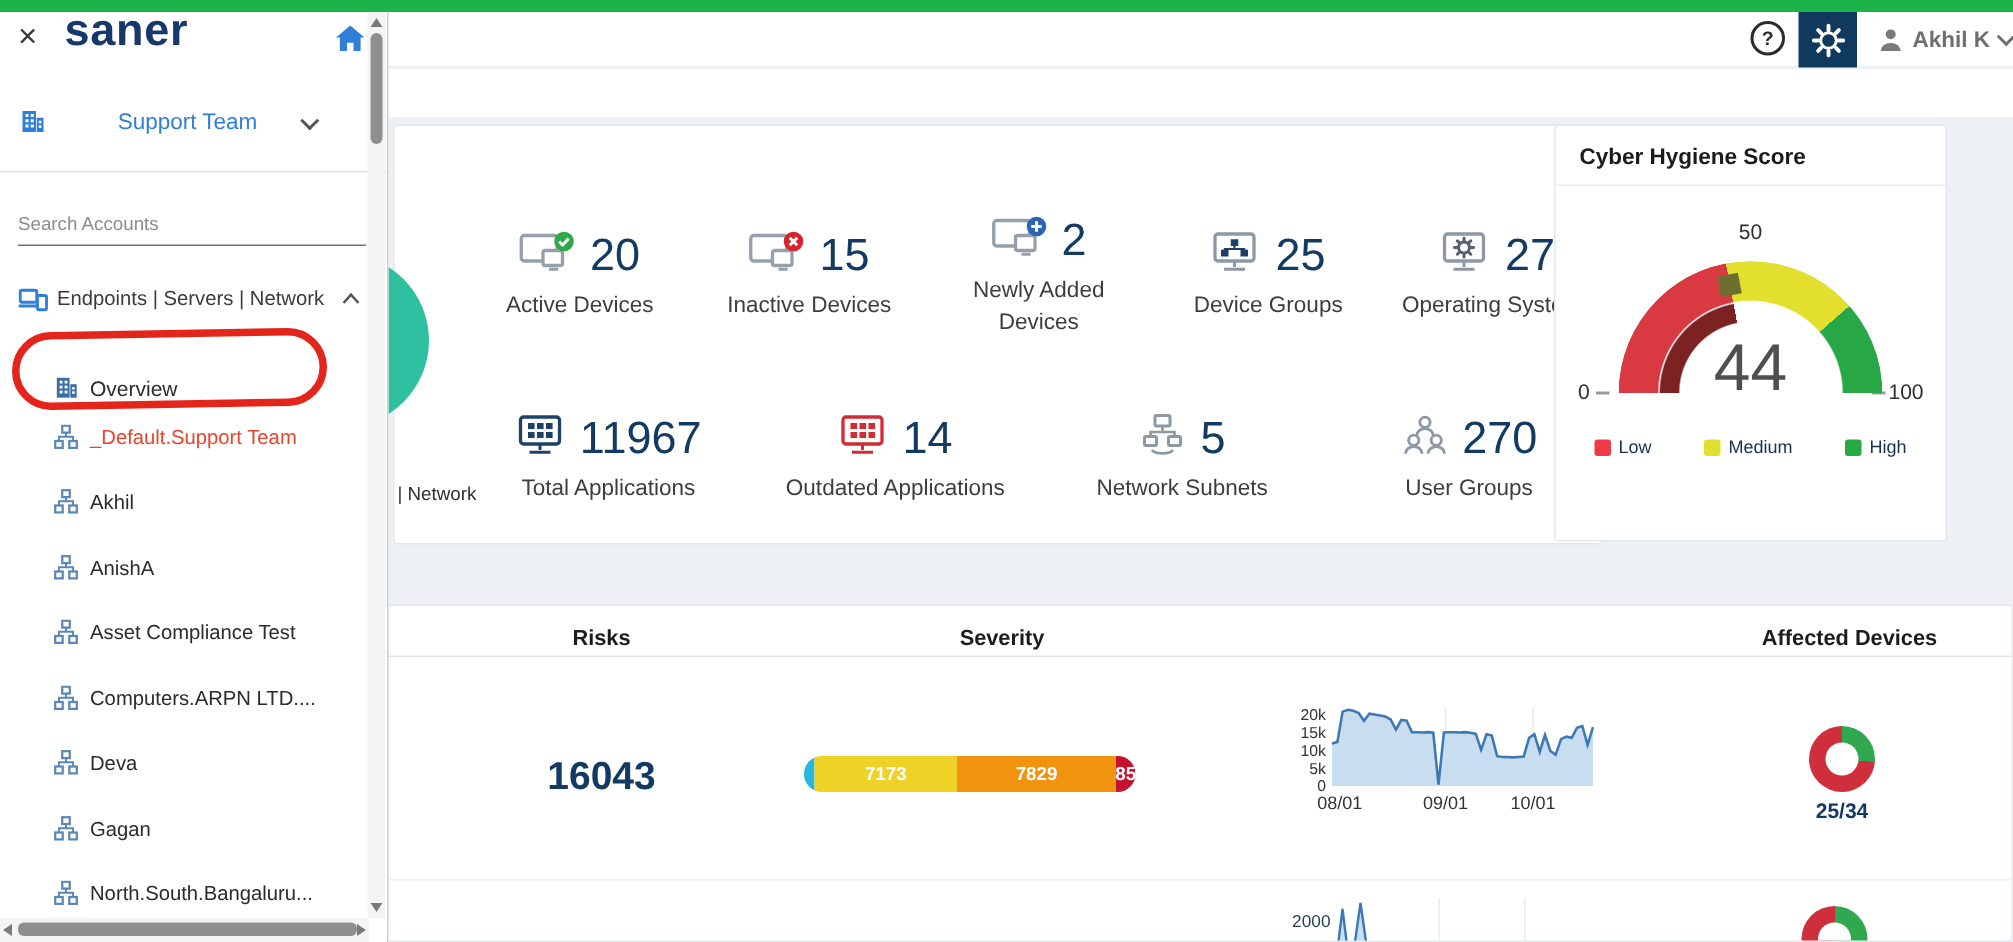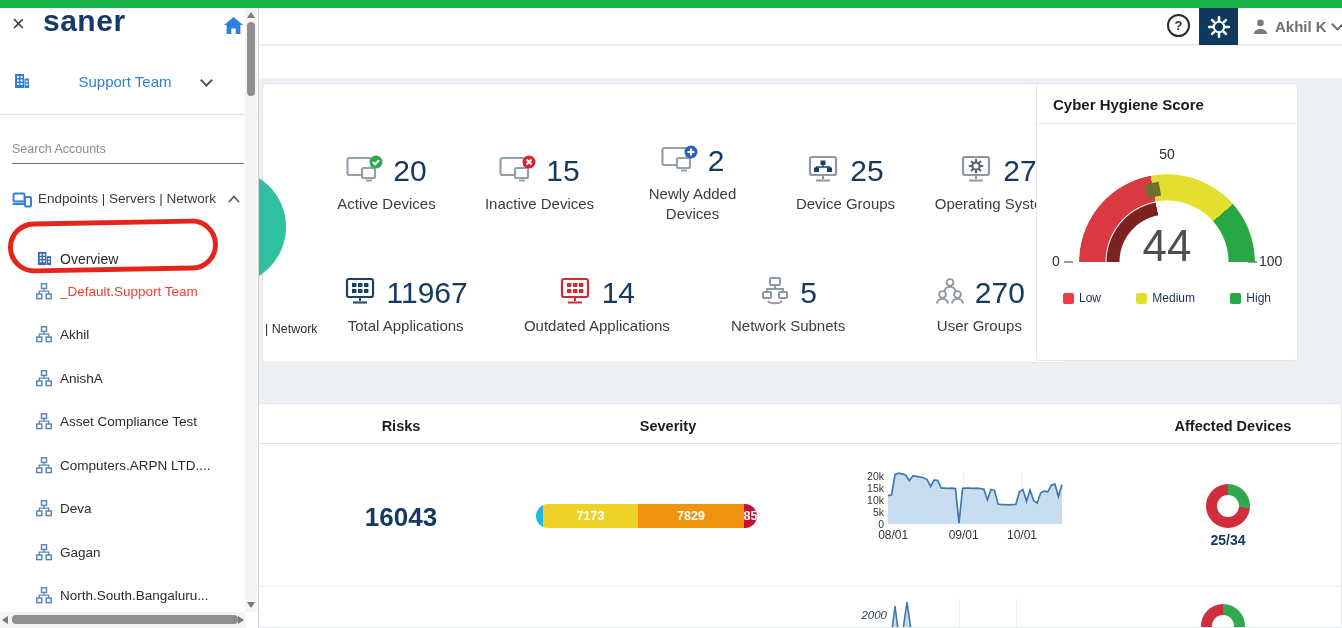--- a/index.html
+++ b/index.html
@@ -63,37 +63,37 @@
   .gauge-score { position:absolute; left:90px; top:137px; width:80px; text-align:center;
                  font-size:44px; color:#4f4f4f; }
   .gauge-tick { position:absolute; font-size:14px; color:#2e2e2e; }
   .gauge-dash { position:absolute; width:9px; height:2px; background:#9a9a9a; }
   .hy-legend { position:absolute; left:0; top:207px; width:100%; display:flex; padding:0 26px;
                justify-content:space-between; }
   .leg-item { display:flex; align-items:center; gap:5px; font-size:12px; color:#16324f; }
   .leg-sw { width:11px; height:11px; border-radius:2px; }
 
   
-  .tbl-header { position:absolute; left:0; top:0; width:100%; height:40px; border-bottom:1px solid #e3e3e3; }
+  .tbl-header { position:absolute; left:0; top:0; width:100%; height:34px; border-bottom:1px solid #e3e3e3; }
   .th { position:absolute; top:14px; font-size:14.5px; font-weight:bold; color:#1c1c1c; text-align:center; }
   .th.c1 { left:0; width:284px; } .th.c2 { left:284px; width:250px; }
   .th.c3 { left:534px; width:330px; } .th.c4 { left:864px; width:220px; }
   .risk-num { position:absolute; left:0; top:98px; width:284px; text-align:center;
               font-size:26px; font-weight:bold; color:#133a63; }
   .sev-bar { position:absolute; left:277px; top:100px; height:24px; display:flex; border-radius:12px; overflow:hidden; }
   .sev-seg { height:100%; display:flex; align-items:center; justify-content:center;
              color:#fff; font-size:12.5px; font-weight:bold; }
   .trend-svg { position:absolute; left:595px; top:62px; }
   .mini-donut { position:absolute; width:44px; height:44px; border-radius:50%; }
   .mini-donut::after { content:""; position:absolute; left:11px; top:11px; width:22px; height:22px;
                        border-radius:50%; background:#fff; }
   .donut1 { left:947px; top:80px; }
   .donut1-lbl { position:absolute; left:907px; top:128px; width:124px; text-align:center;
                 font-size:14px; font-weight:bold; color:#133a63; }
-  .row2 { position:absolute; left:0; top:182px; width:100%; height:39px; border-top:1px solid #f0f0f0;font-style:italic; }
+  .row2 { position:absolute; left:0; top:182px; width:100%; height:39px; border-top:1px solid #f0f0f0; }
   .row2-ytick { position:absolute; left:578px; top:22px; width:50px; text-align:right;
                 font-size:11.5px; color:#2c3e50; }
   .row2-grid { position:absolute; top:12px; width:1px; height:31px; background:#ececec; }
   .donut2 { left:942px; top:17px; }
 
   
   .sidebar { position:absolute; left:0; top:8px; width:259px; height:620px; background:#fff;
              border-right:1px solid #cfcfcf; z-index:30; }
   .sb-close { position:absolute; left:12px; top:5px; font-size:22px; color:#3a3a3a; cursor:pointer; line-height:1; }
   .sb-logo { position:absolute; left:43px; top:-4px; font-size:30px; font-weight:bold; color:#16386b;

